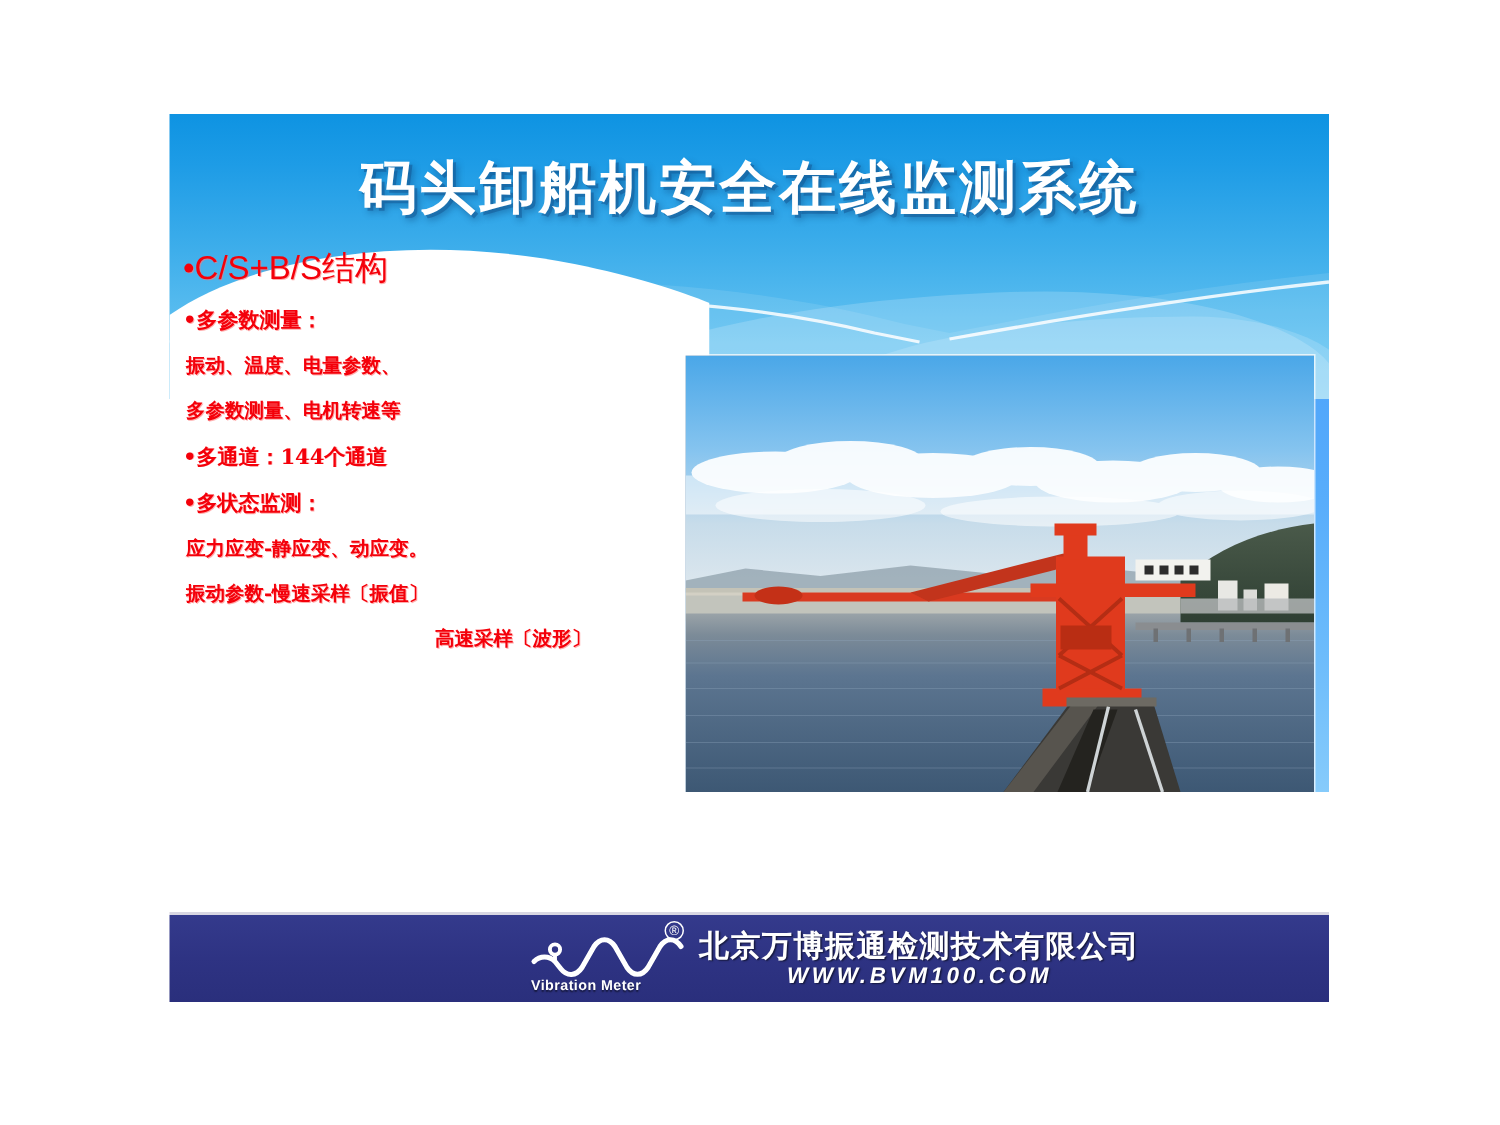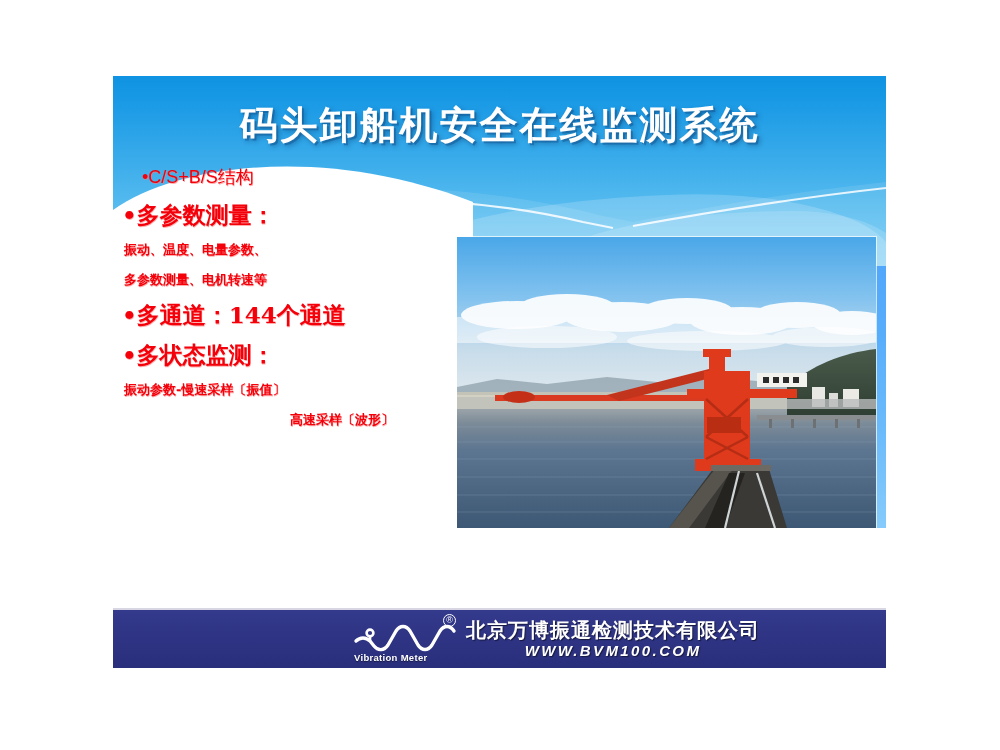--- a/index.html
+++ b/index.html
@@ -98,22 +98,22 @@
     color:#ff0000;
   }
   .line{
     font-family:"DejaVu Serif","Liberation Serif",serif;
     font-weight:bold;
     color:#f4000a;
     text-shadow:0.6px 0.6px 0 rgba(255,120,120,0.6);
     white-space:nowrap;
     line-height:1;
   }
-  .l-bullet{ font-size:23px; margin-bottom:17px; }
-  .l-bullet.lat{ font-family:"Liberation Sans",sans-serif; font-weight:normal; font-size:18px;margin-left:20px;}
+  .l-bullet{ font-size:14px; margin-bottom:17px; }
+  .l-bullet.lat{ font-family:"Liberation Sans",sans-serif; font-weight:normal; font-size:22px;}
   .l-sub{ font-size:13px; margin-bottom:17px; padding-left:2px; }
   .l-indent{ padding-left:90px;text-align:center; }
 
   
   .footer{
     position:absolute;
     left:113px;top:608px;
     width:773px;height:60px;
     background:#2e3384;
     background:linear-gradient(180deg,#343a8c 0%,#2e3383 50%,#2a2f7c 100%);
@@ -302,20 +302,21 @@
 
   <div class="title">码头卸船机安全在线监测系统</div>
 
   <div class="bullets">
     <div class="line l-bullet lat"><span>•</span><span>C/S+B/S结构</span></div>
     <div class="line l-bullet"><span>•</span><span>多参数测量：</span></div>
     <div class="line l-sub"><span>振动、温度、电量参数、</span></div>
     <div class="line l-sub"><span>多参数测量、电机转速等</span></div>
     <div class="line l-bullet"><span>•</span><span>多通道：144个通道</span></div>
     <div class="line l-bullet"><span>•</span><span>多状态监测：</span></div>
+    <div class="line l-sub"><span>应力应变-静应变、动应变。</span></div>
     <div class="line l-sub"><span>振动参数-慢速采样〔振值〕</span></div>
     <div class="line l-sub l-indent"><span>高速采样〔波形〕</span></div>
   </div>
 
   <div class="footer">
     <div class="footer-inner">
 
       <div class="logo">
         <svg width="108" height="48" viewBox="0 0 108 48">
           <path d="M 6,26 C 10,22 16,22 20,26 L 24,31 C 28,36 34,36 38,30 L 46,16 C 50,10 56,10 60,16 L 68,30 C 72,36 78,36 82,30 L 90,16 C 94,10 100,10 104,16" fill="none" stroke="#ffffff" stroke-width="3.4" stroke-linecap="round" stroke-linejoin="round"></path>

